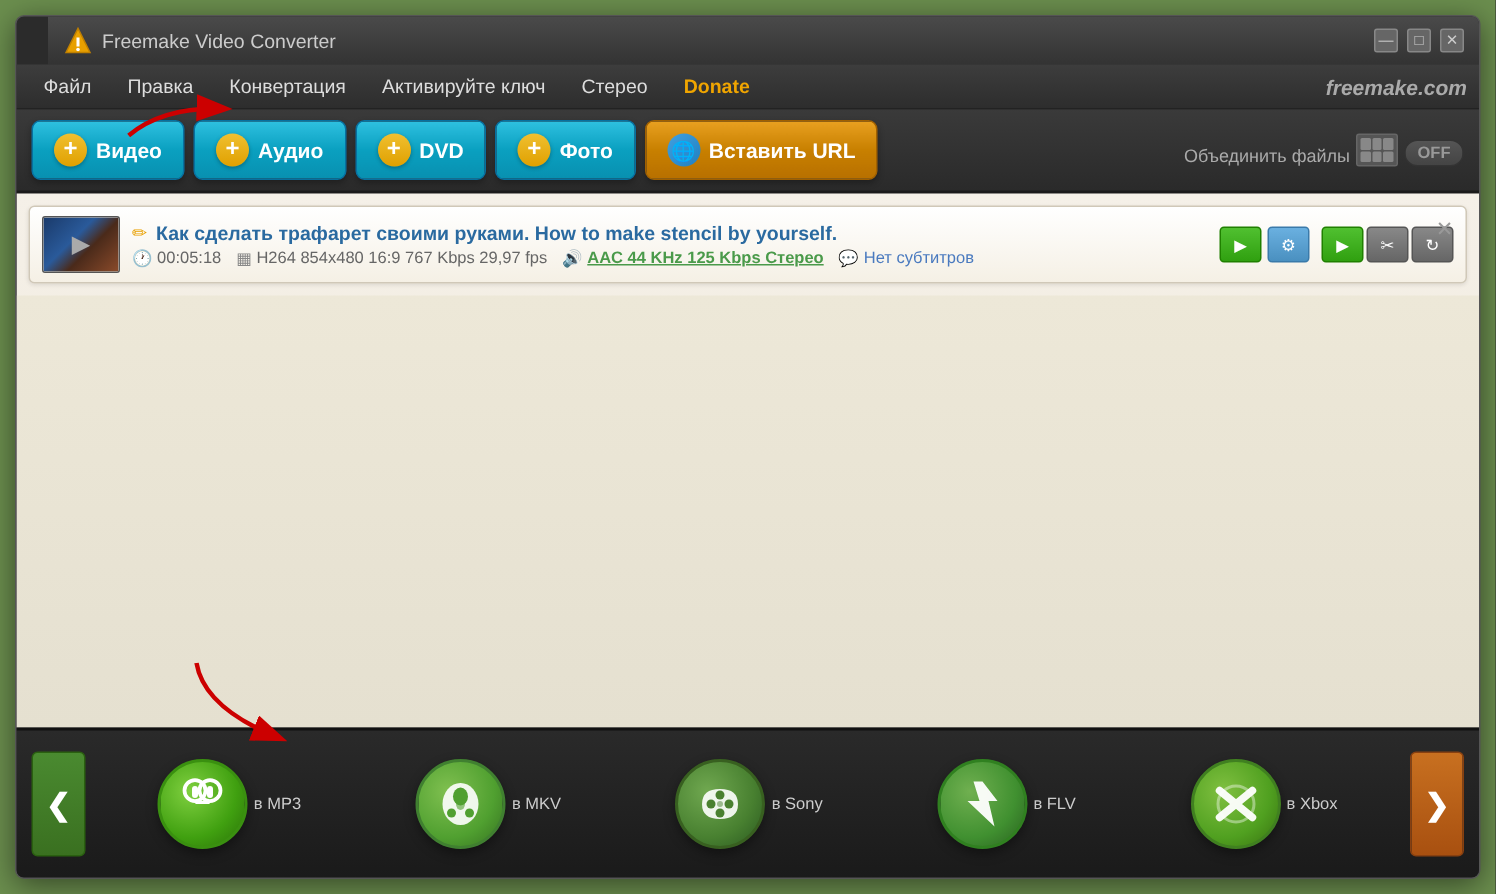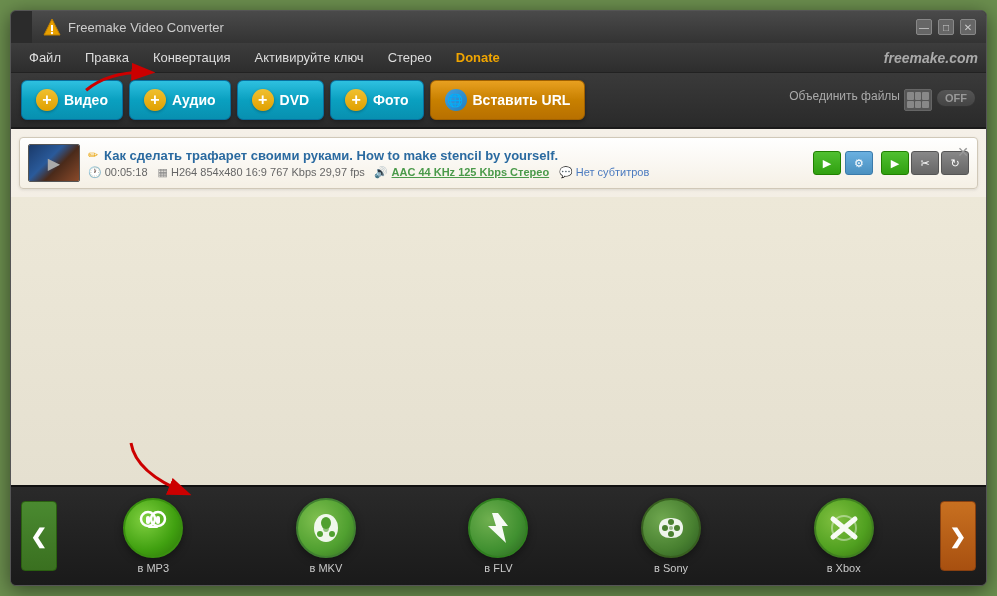--- a/index.html
+++ b/index.html
@@ -152,21 +152,21 @@
       border-radius: 50%;
       display: flex;
       align-items: center;
       justify-content: center;
       font-size: 13px;
       flex-shrink: 0;
     }
     .toolbar-spacer { flex: 1; }
     .merge-section {
       display: flex;
-      align-items: flex-start;
+      align-items: flex-end;
       gap: 4px;
     }
     .merge-label {
       color: #aaa;
       font-size: 12px;
     }
     .merge-grid {
       width: 28px;
       height: 22px;
       display: grid;
@@ -354,21 +354,21 @@
 
     .format-buttons {
       flex: 1;
       display: flex;
       justify-content: space-around;
       align-items: center;
       padding: 0 10px;
     }
     .format-btn {
       display: flex;
-      flex-direction: column;
+      flex-direction: row;
       align-items: center;
       gap: 4px;
       cursor: pointer;
       padding: 4px 8px;
     }
     .format-icon {
       width: 60px;
       height: 60px;
       border-radius: 50%;
       display: flex;
@@ -590,43 +590,43 @@
             <ellipse cx="20" cy="15" rx="5" ry="6" fill="#50a030"></ellipse>
             <circle cx="14" cy="26" r="3" fill="#50a030"></circle>
             <circle cx="26" cy="26" r="3" fill="#50a030"></circle>
             <ellipse cx="20" cy="20" rx="3" ry="4" fill="#50a030" opacity="0.6"></ellipse>
           </svg>
         </div>
         <span class="format-label">в MKV</span>
       </div>
 
       <div class="format-btn">
-        <div class="format-icon fmt-flv">
-          <svg width="40" height="40" viewBox="0 0 40 40">
-            <polygon points="20,5 30,18 24,18 28,35 10,18 18,18 14,5" fill="white" opacity="0.95"></polygon>
-          </svg>
-        </div>
-        <span class="format-label">в FLV</span>
-      </div>
-
-      <div class="format-btn">
         <div class="format-icon fmt-sony">
           <svg width="40" height="40" viewBox="0 0 40 40">
             <path d="M8,20 Q8,10 20,10 Q32,10 32,20 Q32,30 20,30 Q8,30 8,20" fill="white" opacity="0.9"></path>
             <circle cx="14" cy="20" r="3" fill="#4a8030"></circle>
             <circle cx="26" cy="20" r="3" fill="#4a8030"></circle>
             <circle cx="20" cy="14" r="3" fill="#4a8030"></circle>
             <circle cx="20" cy="26" r="3" fill="#4a8030"></circle>
             <circle cx="20" cy="20" r="2" fill="#4a8030" opacity="0.5"></circle>
           </svg>
         </div>
         <span class="format-label">в Sony</span>
       </div>
 
       <div class="format-btn">
+        <div class="format-icon fmt-flv">
+          <svg width="40" height="40" viewBox="0 0 40 40">
+            <polygon points="20,5 30,18 24,18 28,35 10,18 18,18 14,5" fill="white" opacity="0.95"></polygon>
+          </svg>
+        </div>
+        <span class="format-label">в FLV</span>
+      </div>
+
+      <div class="format-btn">
         <div class="format-icon fmt-xbox">
           <svg width="42" height="42" viewBox="0 0 42 42">
             <path d="M10,12 L32,30 M32,12 L10,30" stroke="white" stroke-width="5" stroke-linecap="round" opacity="0.95"></path>
             <circle cx="21" cy="21" r="12" fill="none" stroke="white" stroke-width="2" opacity="0.4"></circle>
           </svg>
         </div>
         <span class="format-label">в Xbox</span>
       </div>
     </div>
 

